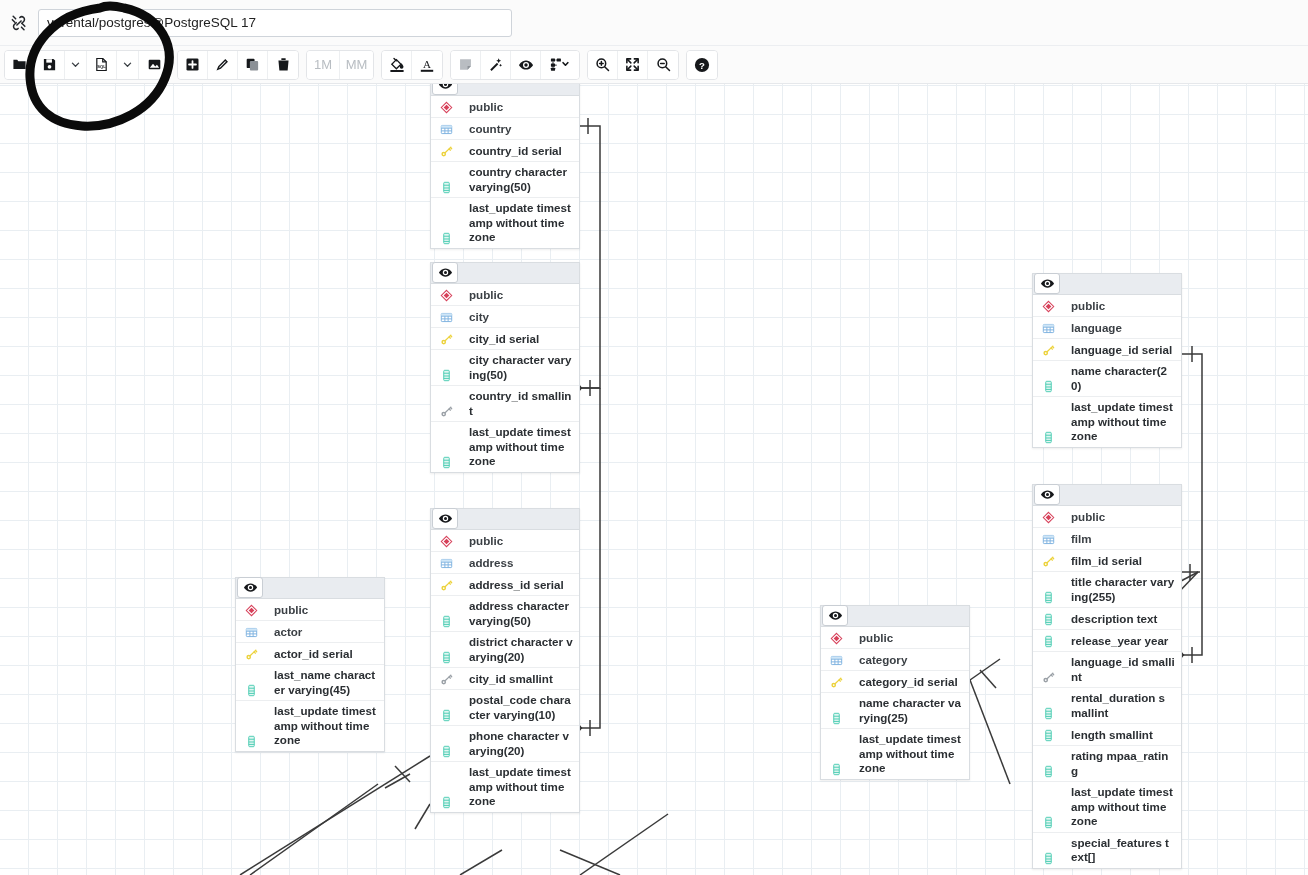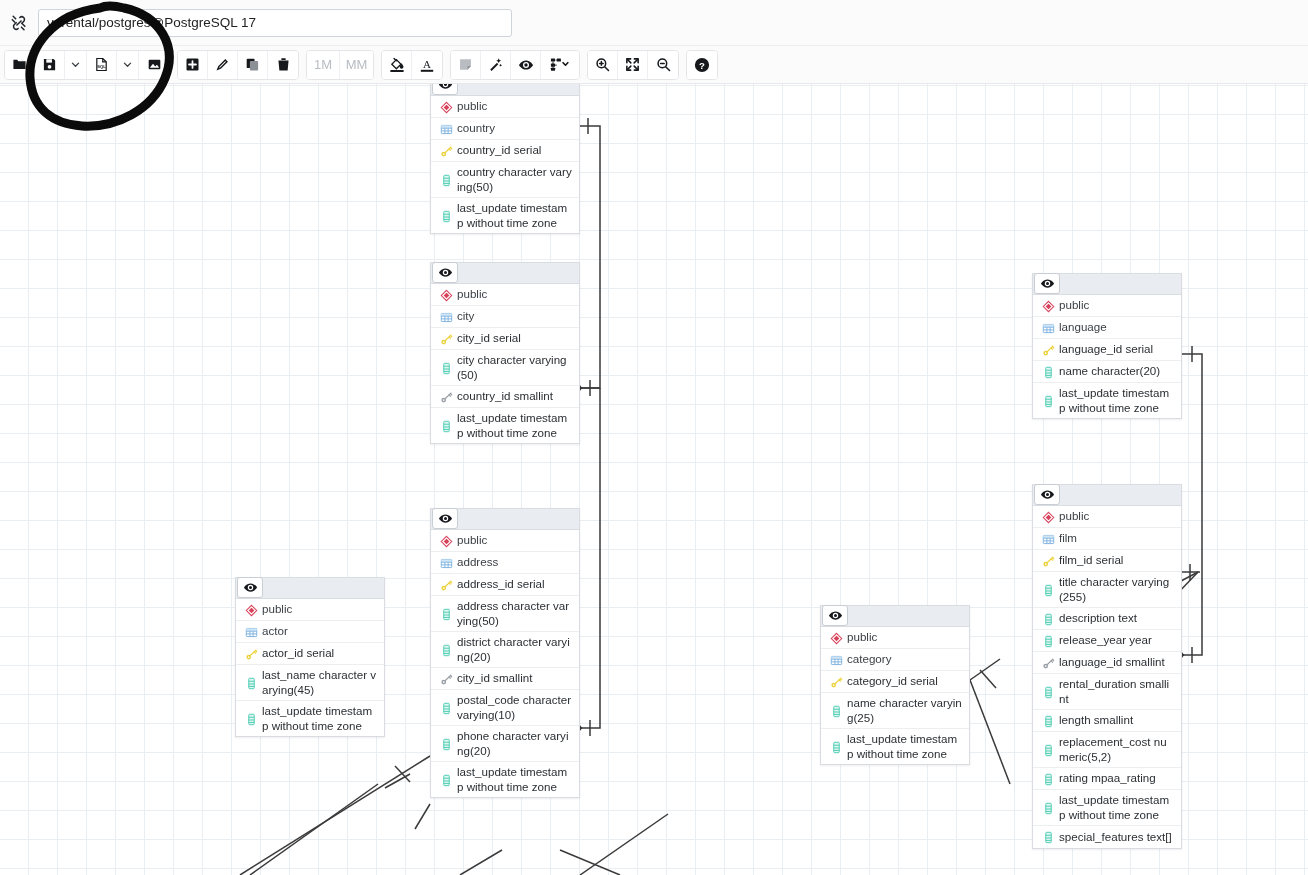--- a/index.html
+++ b/index.html
@@ -77,23 +77,23 @@
   .node-head {
     height: 21px; background: #e9ecf0; border-bottom: 1px solid #d9dde1;
     display: flex; align-items: center;
   }
   .eye-btn {
     width: 26px; height: 21px; background: #fff; border: 1px solid #c9ced4;
     border-radius: 3px; display: flex; align-items: center; justify-content: center;
     margin-left: 1px; margin-top: -1px;
   }
   .row {
-    display: flex; align-items: center; gap: 4px;
+    display: flex; align-items: flex-end; gap: 16px;
     padding: 3px 6px 3px 8px; border-bottom: 1px solid #eceef0;
-    line-height: 14.5px; min-height: 22px;
+    line-height: 14.5px; min-height: 22px; font-weight: bold;
   }
   .row:last-child { border-bottom: none; }
   .row .gl { width: 14px; flex: none; display:flex; align-items:center; justify-content:center; padding-top:1px; }
   .row .tx { flex: 1; word-break: break-all; }
   .row.schema .tx { color: #3a3f44; }
   .row.tname .tx { color: #3a3f44; }
 
   
   .annot { position: absolute; left: 0; top: 0; width: 1308px; height: 875px; pointer-events: none; }
 </style>
@@ -826,29 +826,20 @@
             </span>
         <span class="tx">length smallint</span>
           </div>
           <div class="row">
         <span class="gl">
               <svg width="11" height="13" viewBox="0 0 12 16" fill="none" stroke="#4ecdb4" stroke-width="1.2">
     <rect x="2.6" y="1.6" width="6.8" height="12.8" rx="1.2" fill="#e2f7f2"></rect>
     <path d="M2.6 5.2h6.8M2.6 8.6h6.8M2.6 11.6h6.8"></path>
               </svg>
             </span>
-        <span class="tx">replacement_cost numeric(5,2)</span>
-          </div>
-          <div class="row">
-        <span class="gl">
-              <svg width="11" height="13" viewBox="0 0 12 16" fill="none" stroke="#4ecdb4" stroke-width="1.2">
-    <rect x="2.6" y="1.6" width="6.8" height="12.8" rx="1.2" fill="#e2f7f2"></rect>
-    <path d="M2.6 5.2h6.8M2.6 8.6h6.8M2.6 11.6h6.8"></path>
-              </svg>
-            </span>
         <span class="tx">rating mpaa_rating</span>
           </div>
           <div class="row">
         <span class="gl">
               <svg width="11" height="13" viewBox="0 0 12 16" fill="none" stroke="#4ecdb4" stroke-width="1.2">
     <rect x="2.6" y="1.6" width="6.8" height="12.8" rx="1.2" fill="#e2f7f2"></rect>
     <path d="M2.6 5.2h6.8M2.6 8.6h6.8M2.6 11.6h6.8"></path>
               </svg>
             </span>
         <span class="tx">last_update timestamp without time zone</span>

